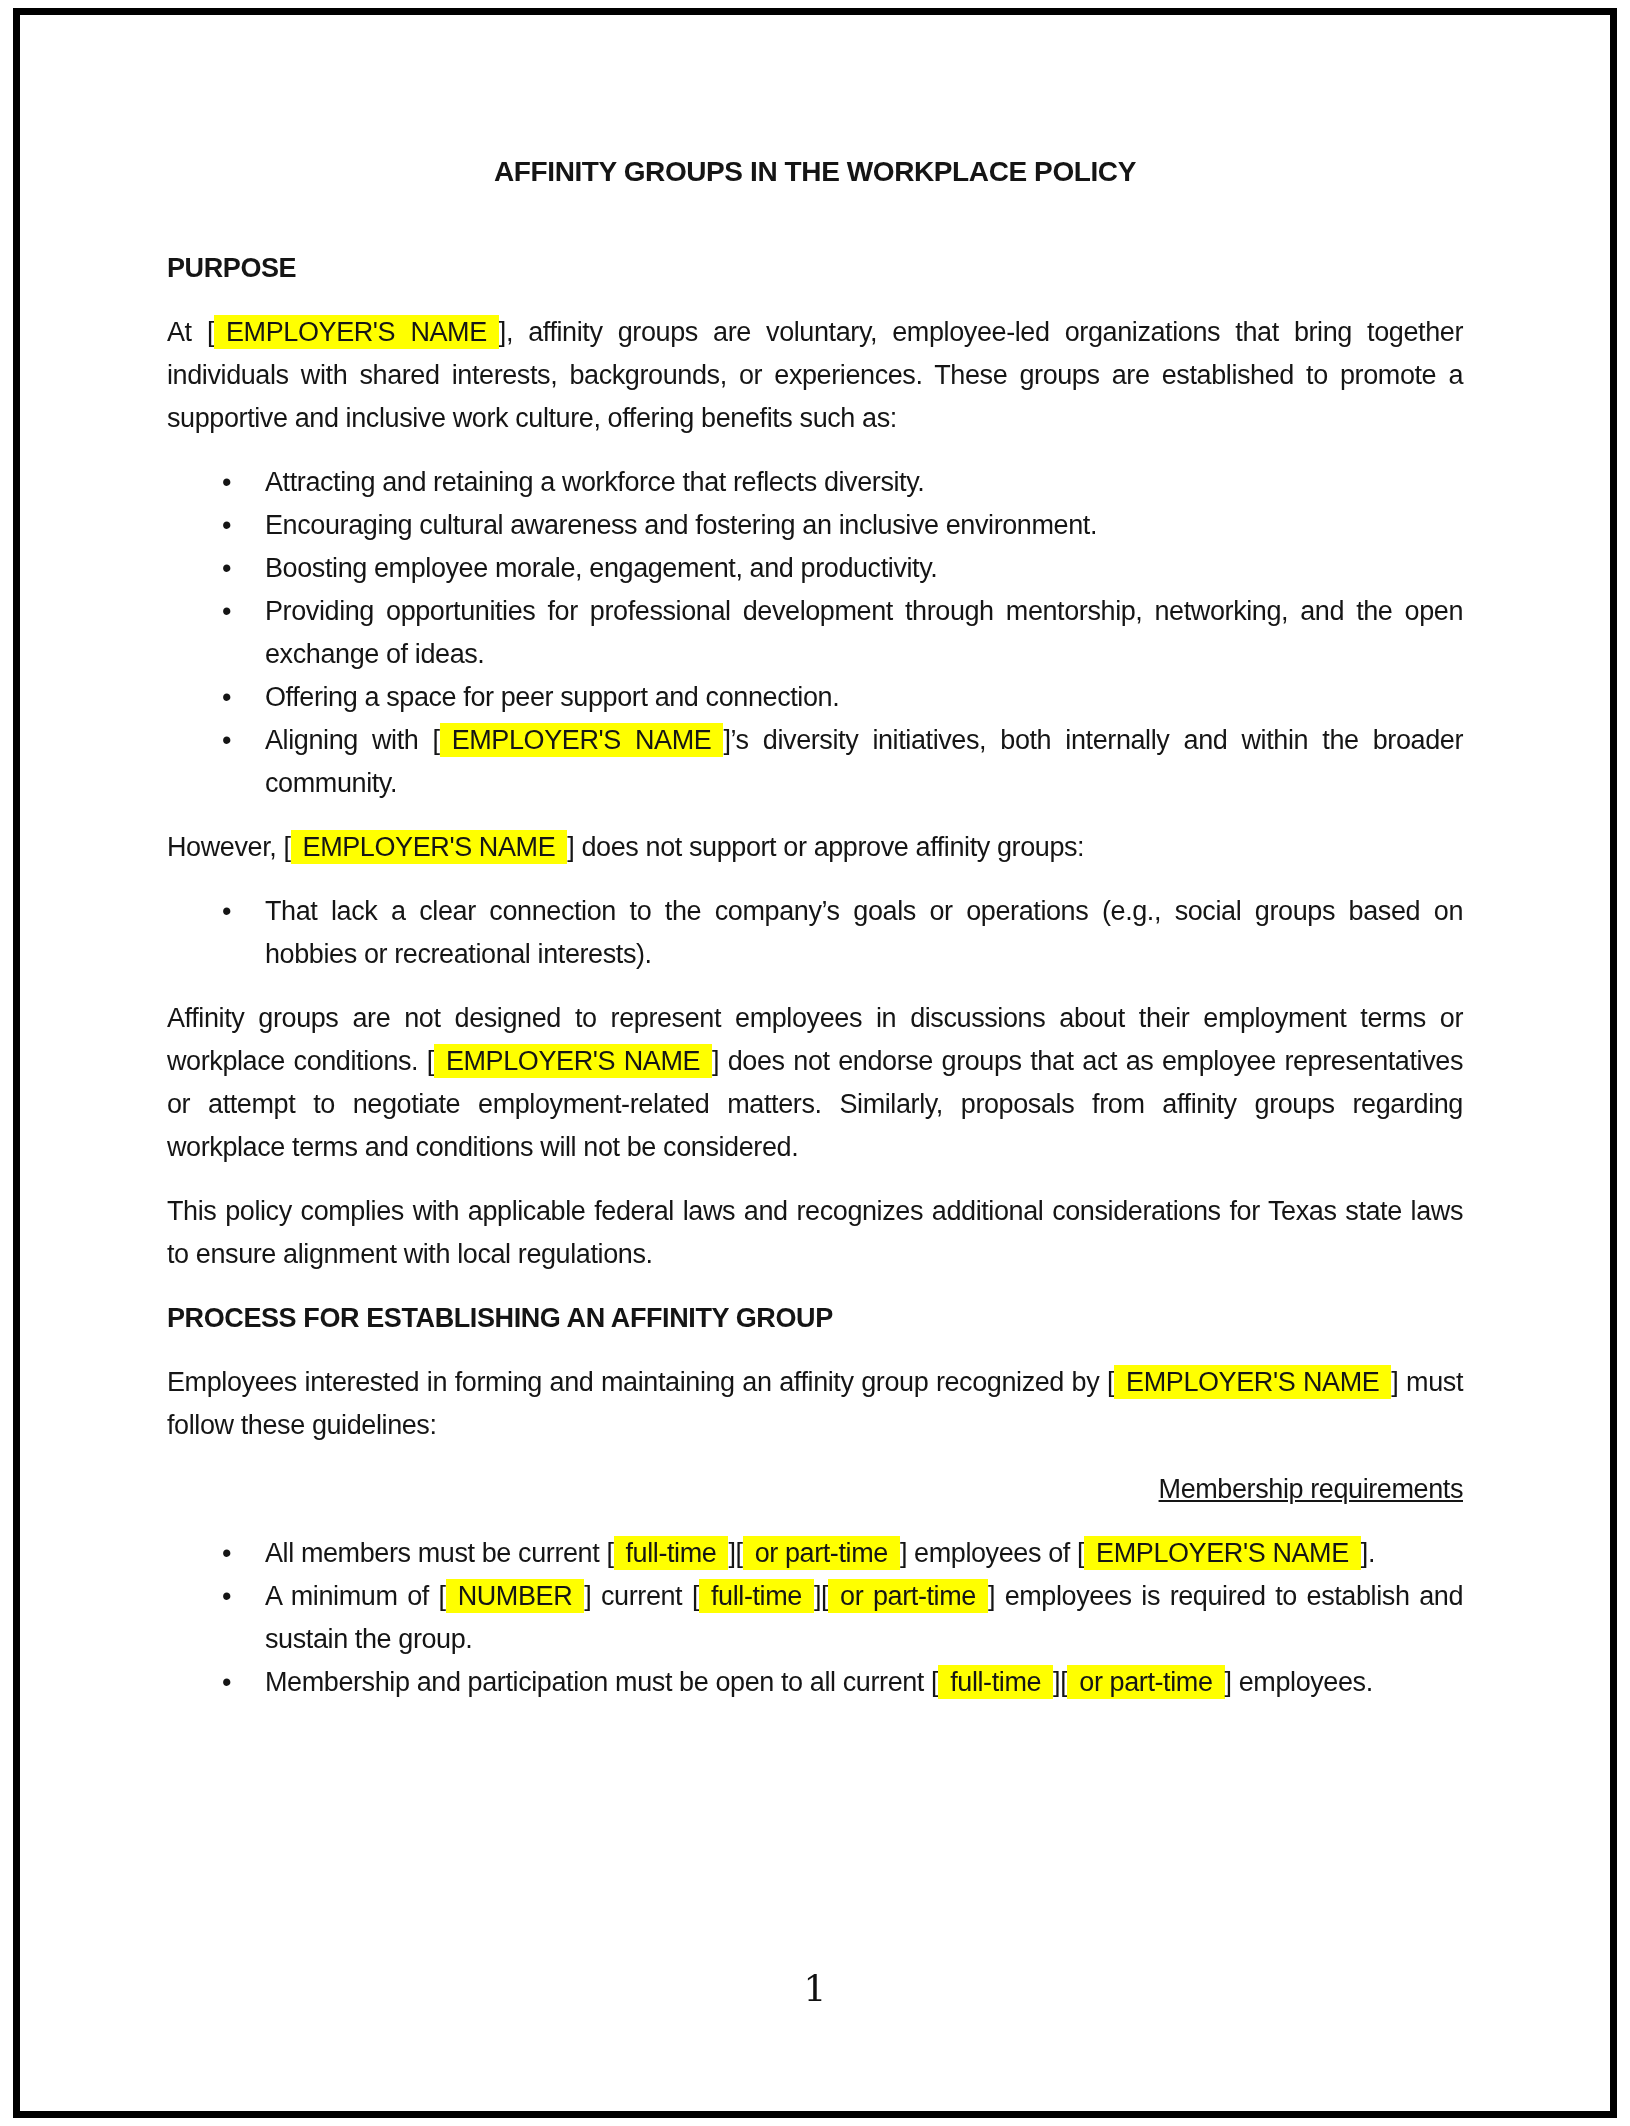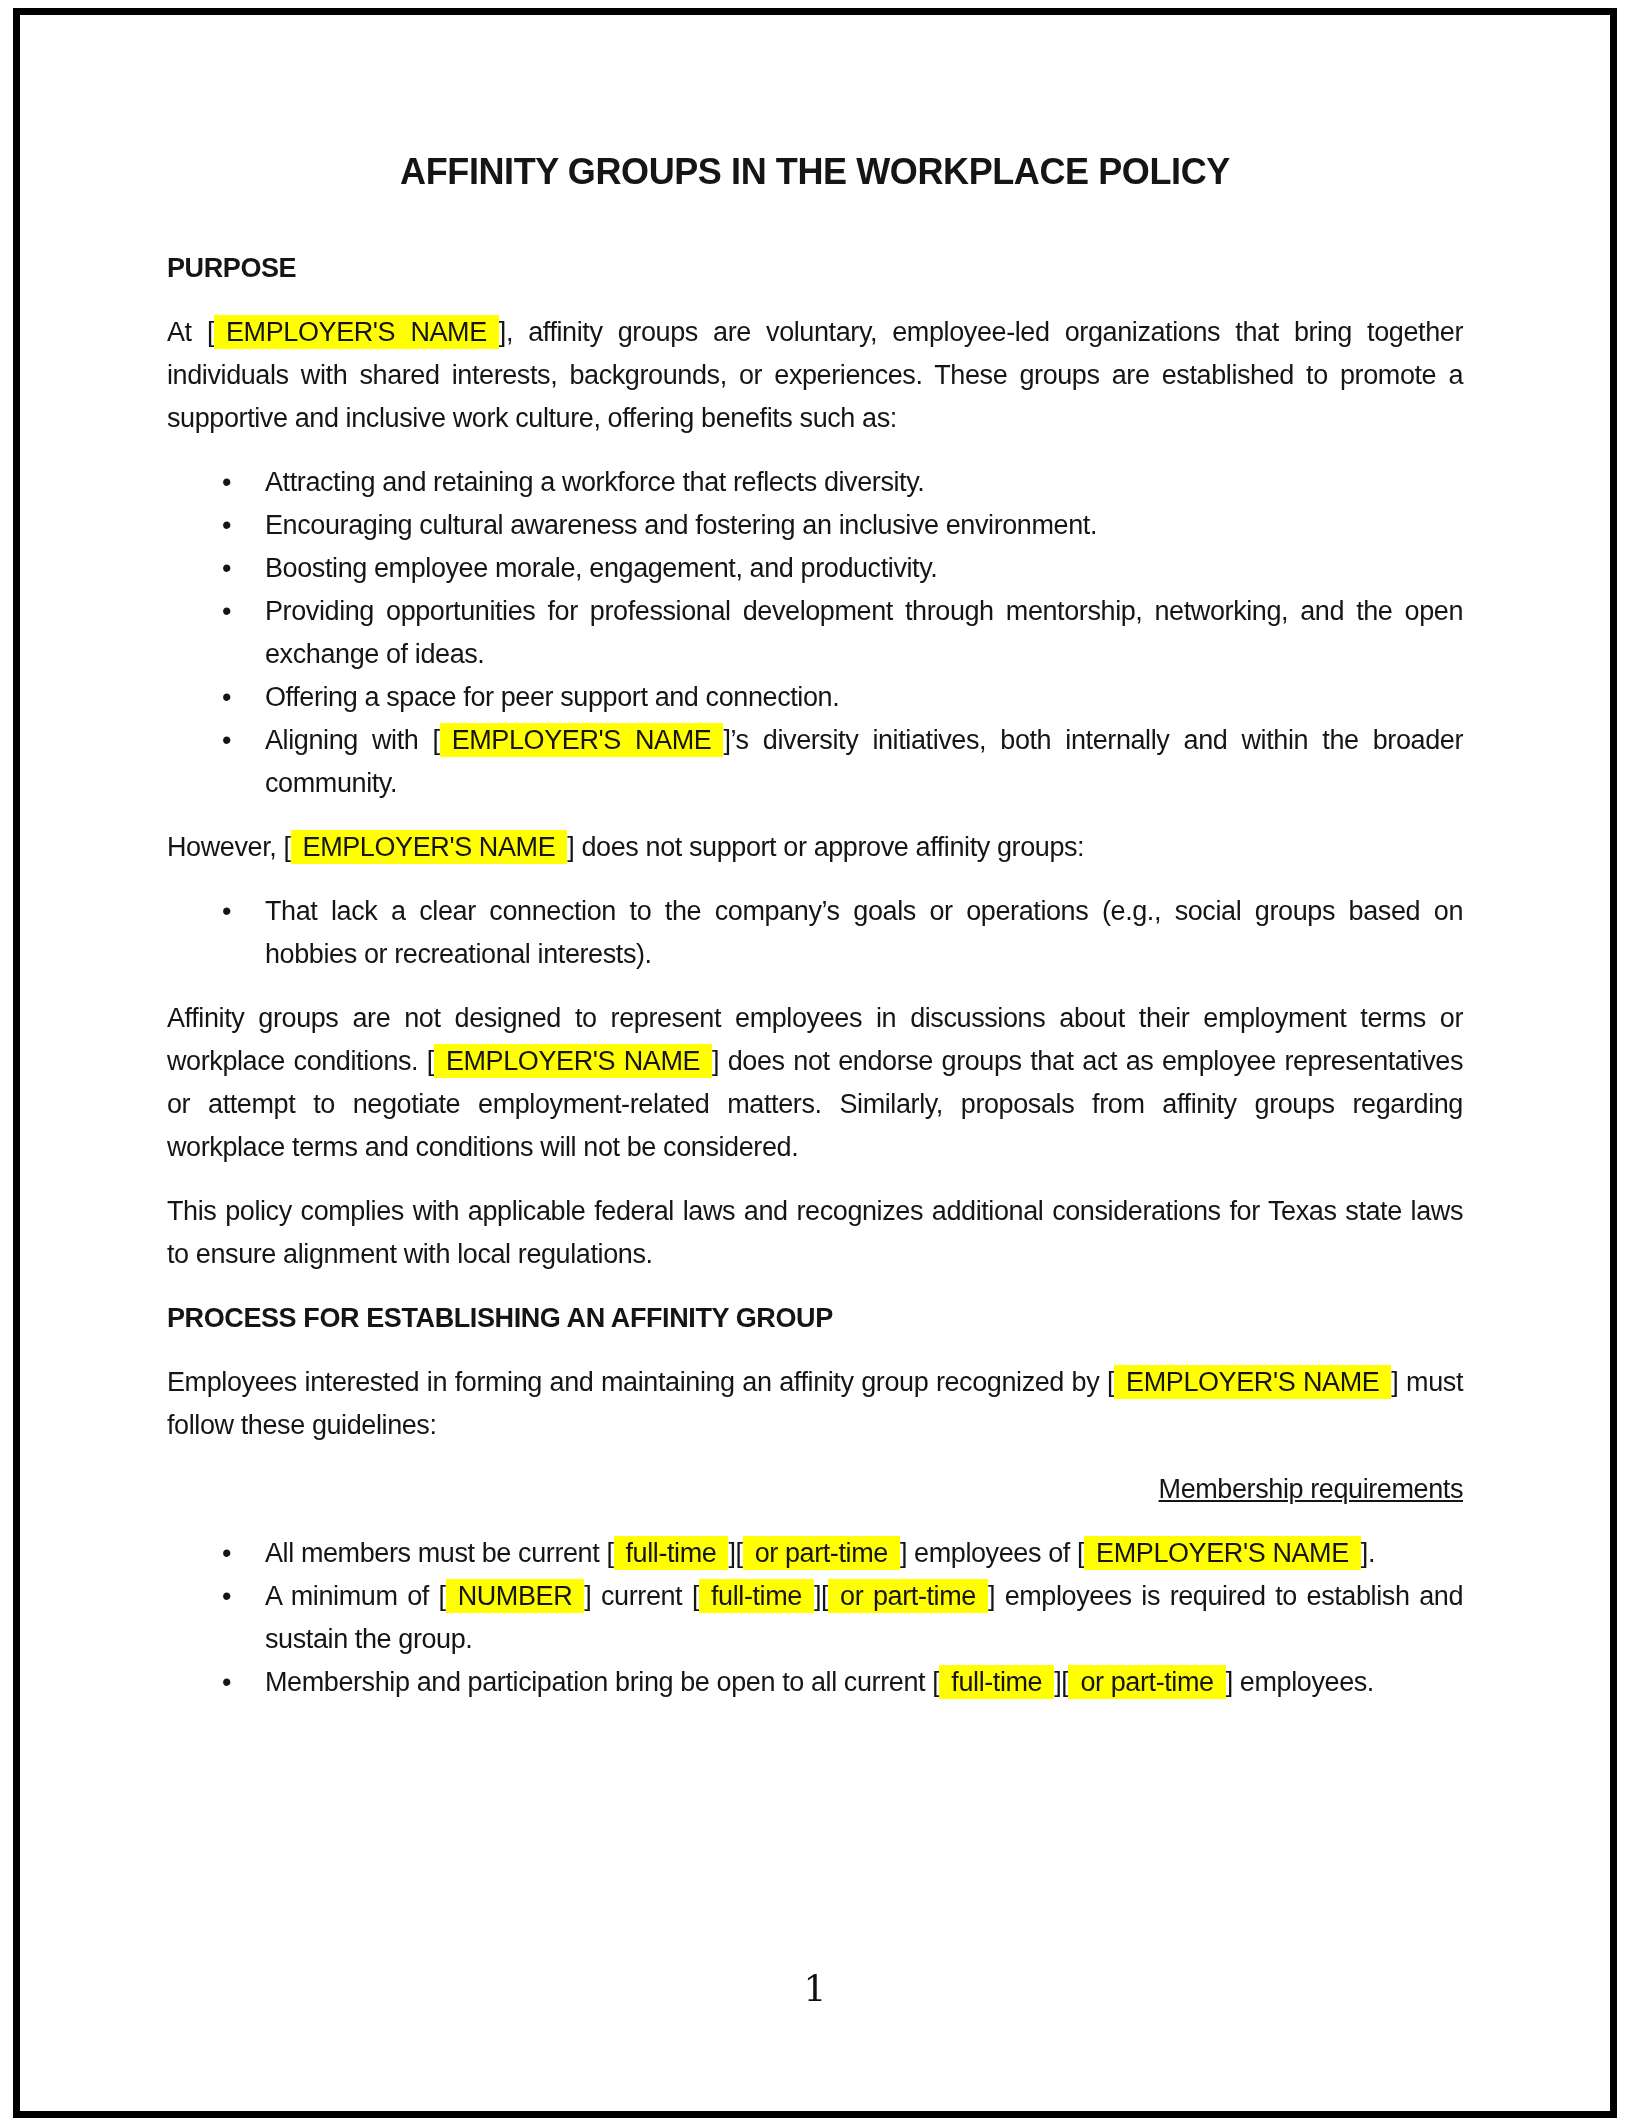--- a/index.html
+++ b/index.html
@@ -21,21 +21,21 @@
   .content {
     position: absolute;
     left: 167px; top: 150px;
     width: 1296px;
     font-size: 27px;
     line-height: 43px;
     letter-spacing: -0.4px;
     text-align: justify;
   }
   .title {
-    font-size: 36px;
+    font-size: 28px;
     font-weight: bold;
     text-align: center;
     margin: 0 0 54px 0;
   }
   .heading {
     font-weight: bold;
     text-align: left;
     margin: 0 0 21px 0;
   }
   .uheading {
@@ -94,18 +94,18 @@
         <div class="bullet"><span class="run">That lack a clear connection to the company’s goals or operations (e.g., social groups based on hobbies or recreational interests).</span></div>
       </div>
       <p class="para"><span class="run">Affinity groups are not designed to represent employees in discussions about their employment terms or workplace conditions. [</span><span class="hl">EMPLOYER'S NAME</span><span class="run">] does not endorse groups that act as employee representatives or attempt to negotiate employment-related matters. Similarly, proposals from affinity groups regarding workplace terms and conditions will not be considered.</span></p>
       <p class="para"><span class="run">This policy complies with applicable federal laws and recognizes additional considerations for Texas state laws to ensure alignment with local regulations.</span></p>
       <div class="heading">PROCESS FOR ESTABLISHING AN AFFINITY GROUP</div>
       <p class="para"><span class="run">Employees interested in forming and maintaining an affinity group recognized by [</span><span class="hl">EMPLOYER'S NAME</span><span class="run">] must follow these guidelines:</span></p>
       <div class="uheading">Membership requirements</div>
       <div class="list">
         <div class="bullet"><span class="run">All members must be current [</span><span class="hl">full-time</span><span class="run">][</span><span class="hl">or part-time</span><span class="run">] employees of [</span><span class="hl">EMPLOYER'S NAME</span><span class="run">].</span></div>
         <div class="bullet"><span class="run">A minimum of [</span><span class="hl">NUMBER</span><span class="run">] current [</span><span class="hl">full-time</span><span class="run">][</span><span class="hl">or part-time</span><span class="run">] employees is required to establish and sustain the group.</span></div>
-        <div class="bullet"><span class="run">Membership and participation bring be open to all current [</span><span class="hl">full-time</span><span class="run">][</span><span class="hl">or part-time</span><span class="run">] employees.</span></div>
+        <div class="bullet"><span class="run">Membership and participation must be open to all current [</span><span class="hl">full-time</span><span class="run">][</span><span class="hl">or part-time</span><span class="run">] employees.</span></div>
       </div>
     </div>
 </div>
 
 <div class="page-number">1</div>
 
 </body></html>

